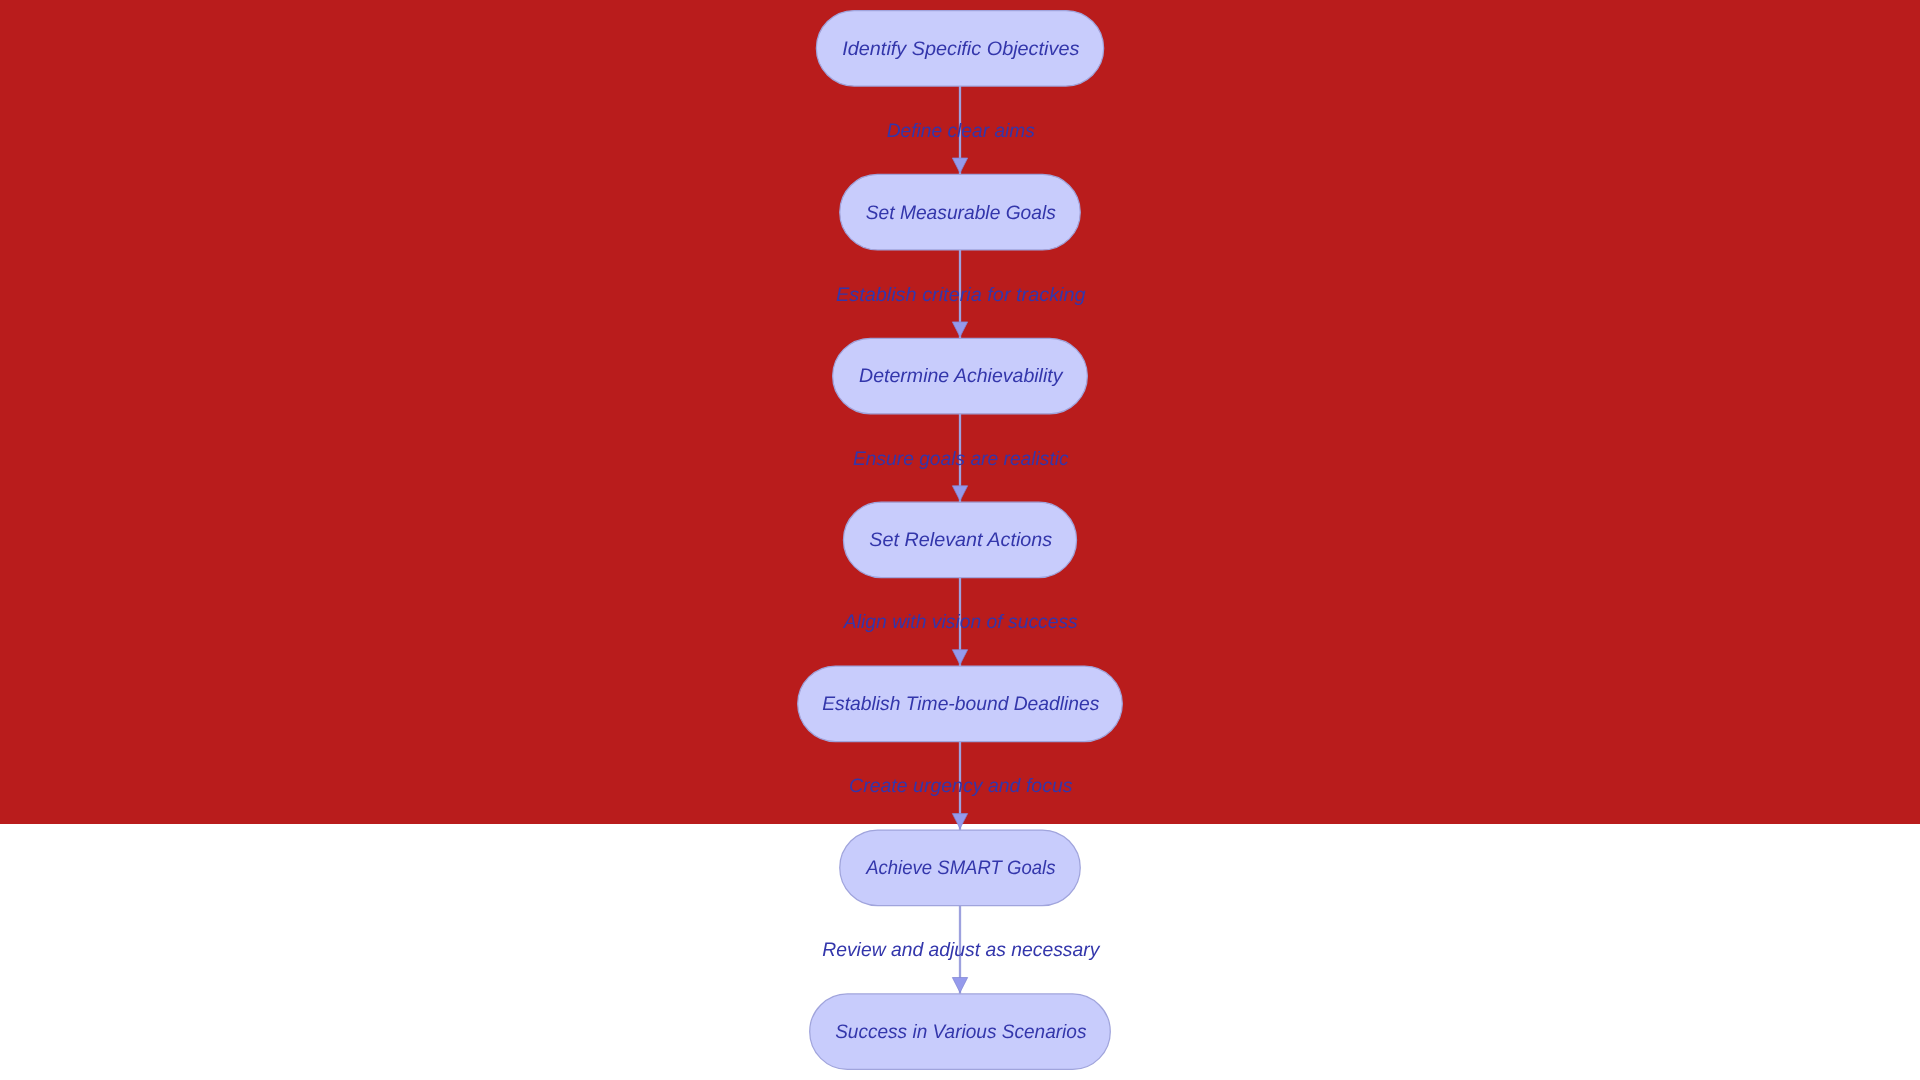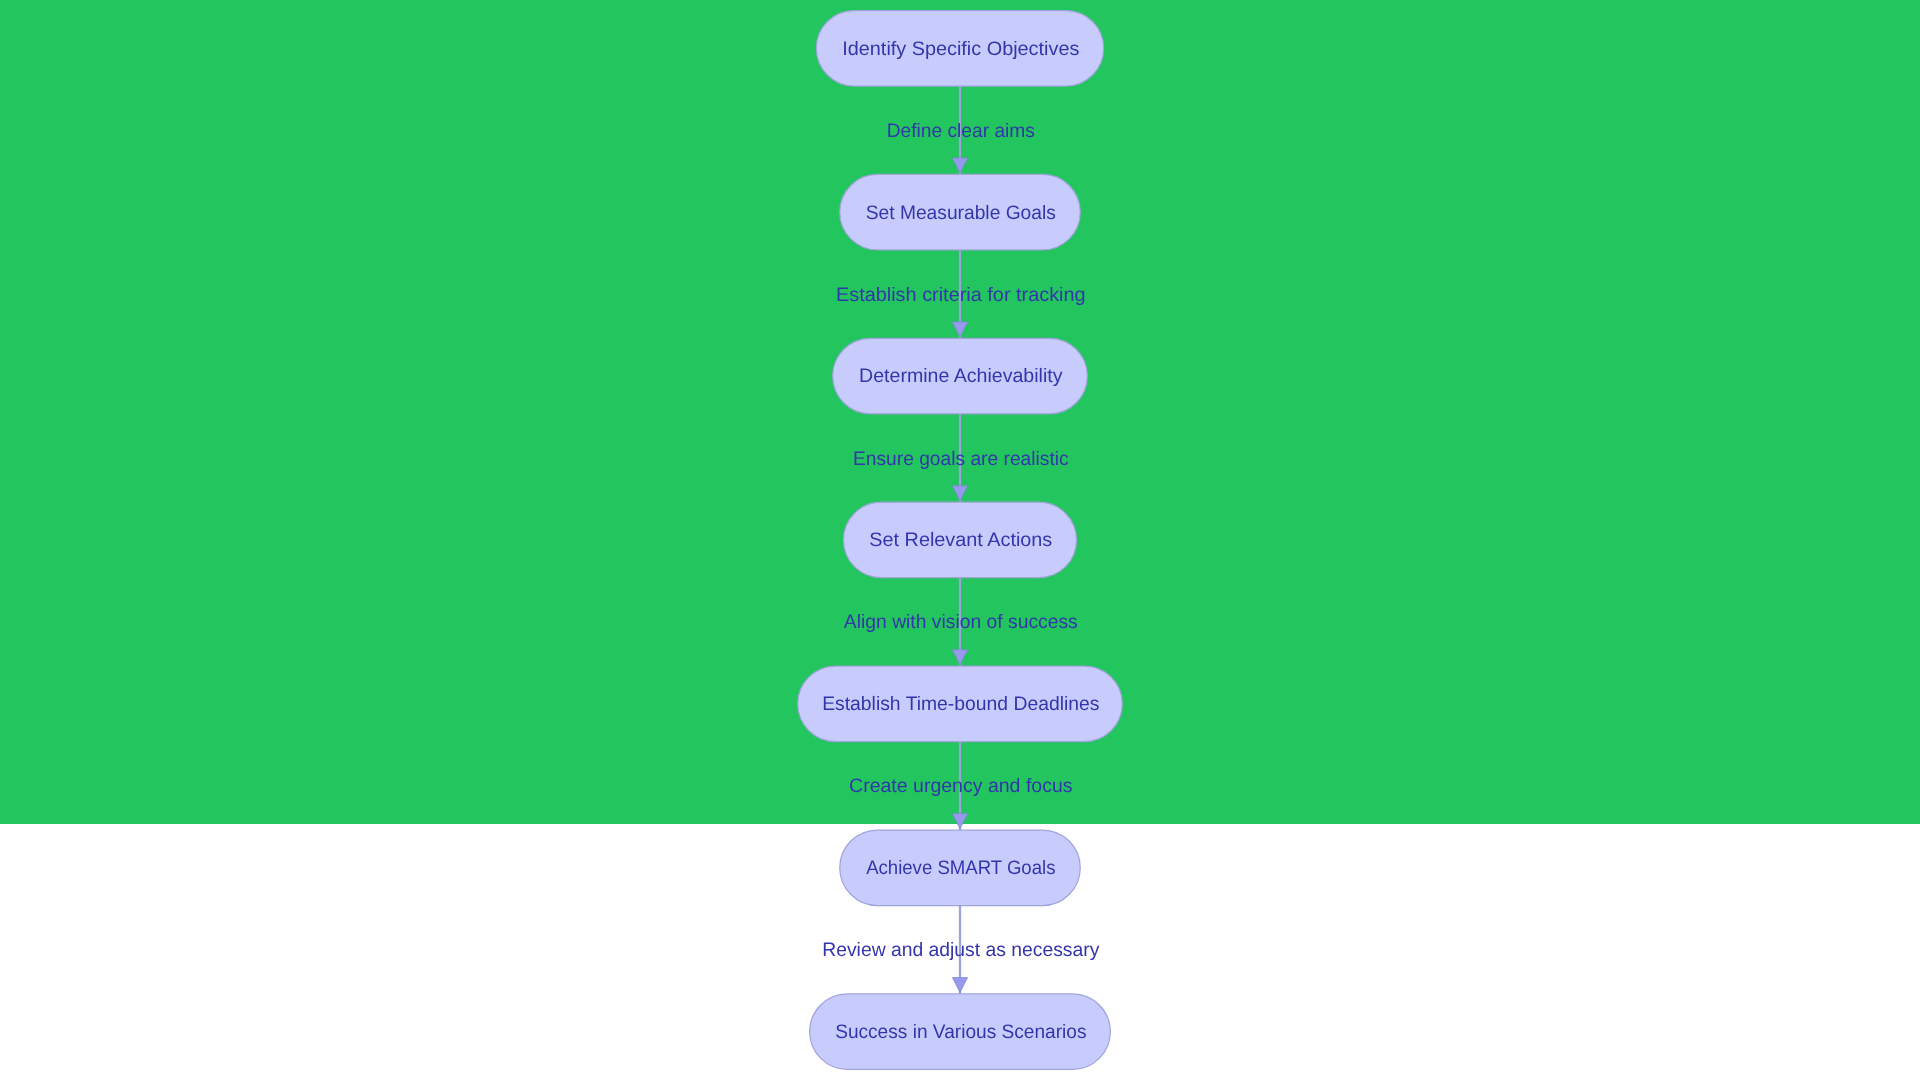--- a/index.html
+++ b/index.html
@@ -7,21 +7,21 @@
     margin: 0;
     padding: 0;
     width: 1920px;
     height: 1080px;
     background: #ffffff;
     overflow: hidden;
     -webkit-font-smoothing: antialiased;
     -moz-osx-font-smoothing: grayscale;
     text-rendering: geometricPrecision;
   }
-  #flow-root { position: relative; width: 1920px; height: 824px; background: #22c55e; }
+  #flow-root { position: relative; width: 1920px; height: 824px; background: #b91c1c; font-style: italic; }
   svg.flow { position: absolute; left: 0; top: 0; width: 1920px; height: 1080px; display: block; }
   .node-rect { fill: #c8ccfc; stroke: #a0a4dc; stroke-width: 1.25px; }
   .node-label {
     fill: #3336ab;
     font-family: "Liberation Sans", sans-serif;
     font-size: 19.5px;
     text-anchor: middle;
   }
   .edge-line { stroke: #9da1de; stroke-width: 2.3px; fill: none; }
   .edge-arrow { fill: #959aec; stroke: #8287d4; stroke-width: 0.75px; }

